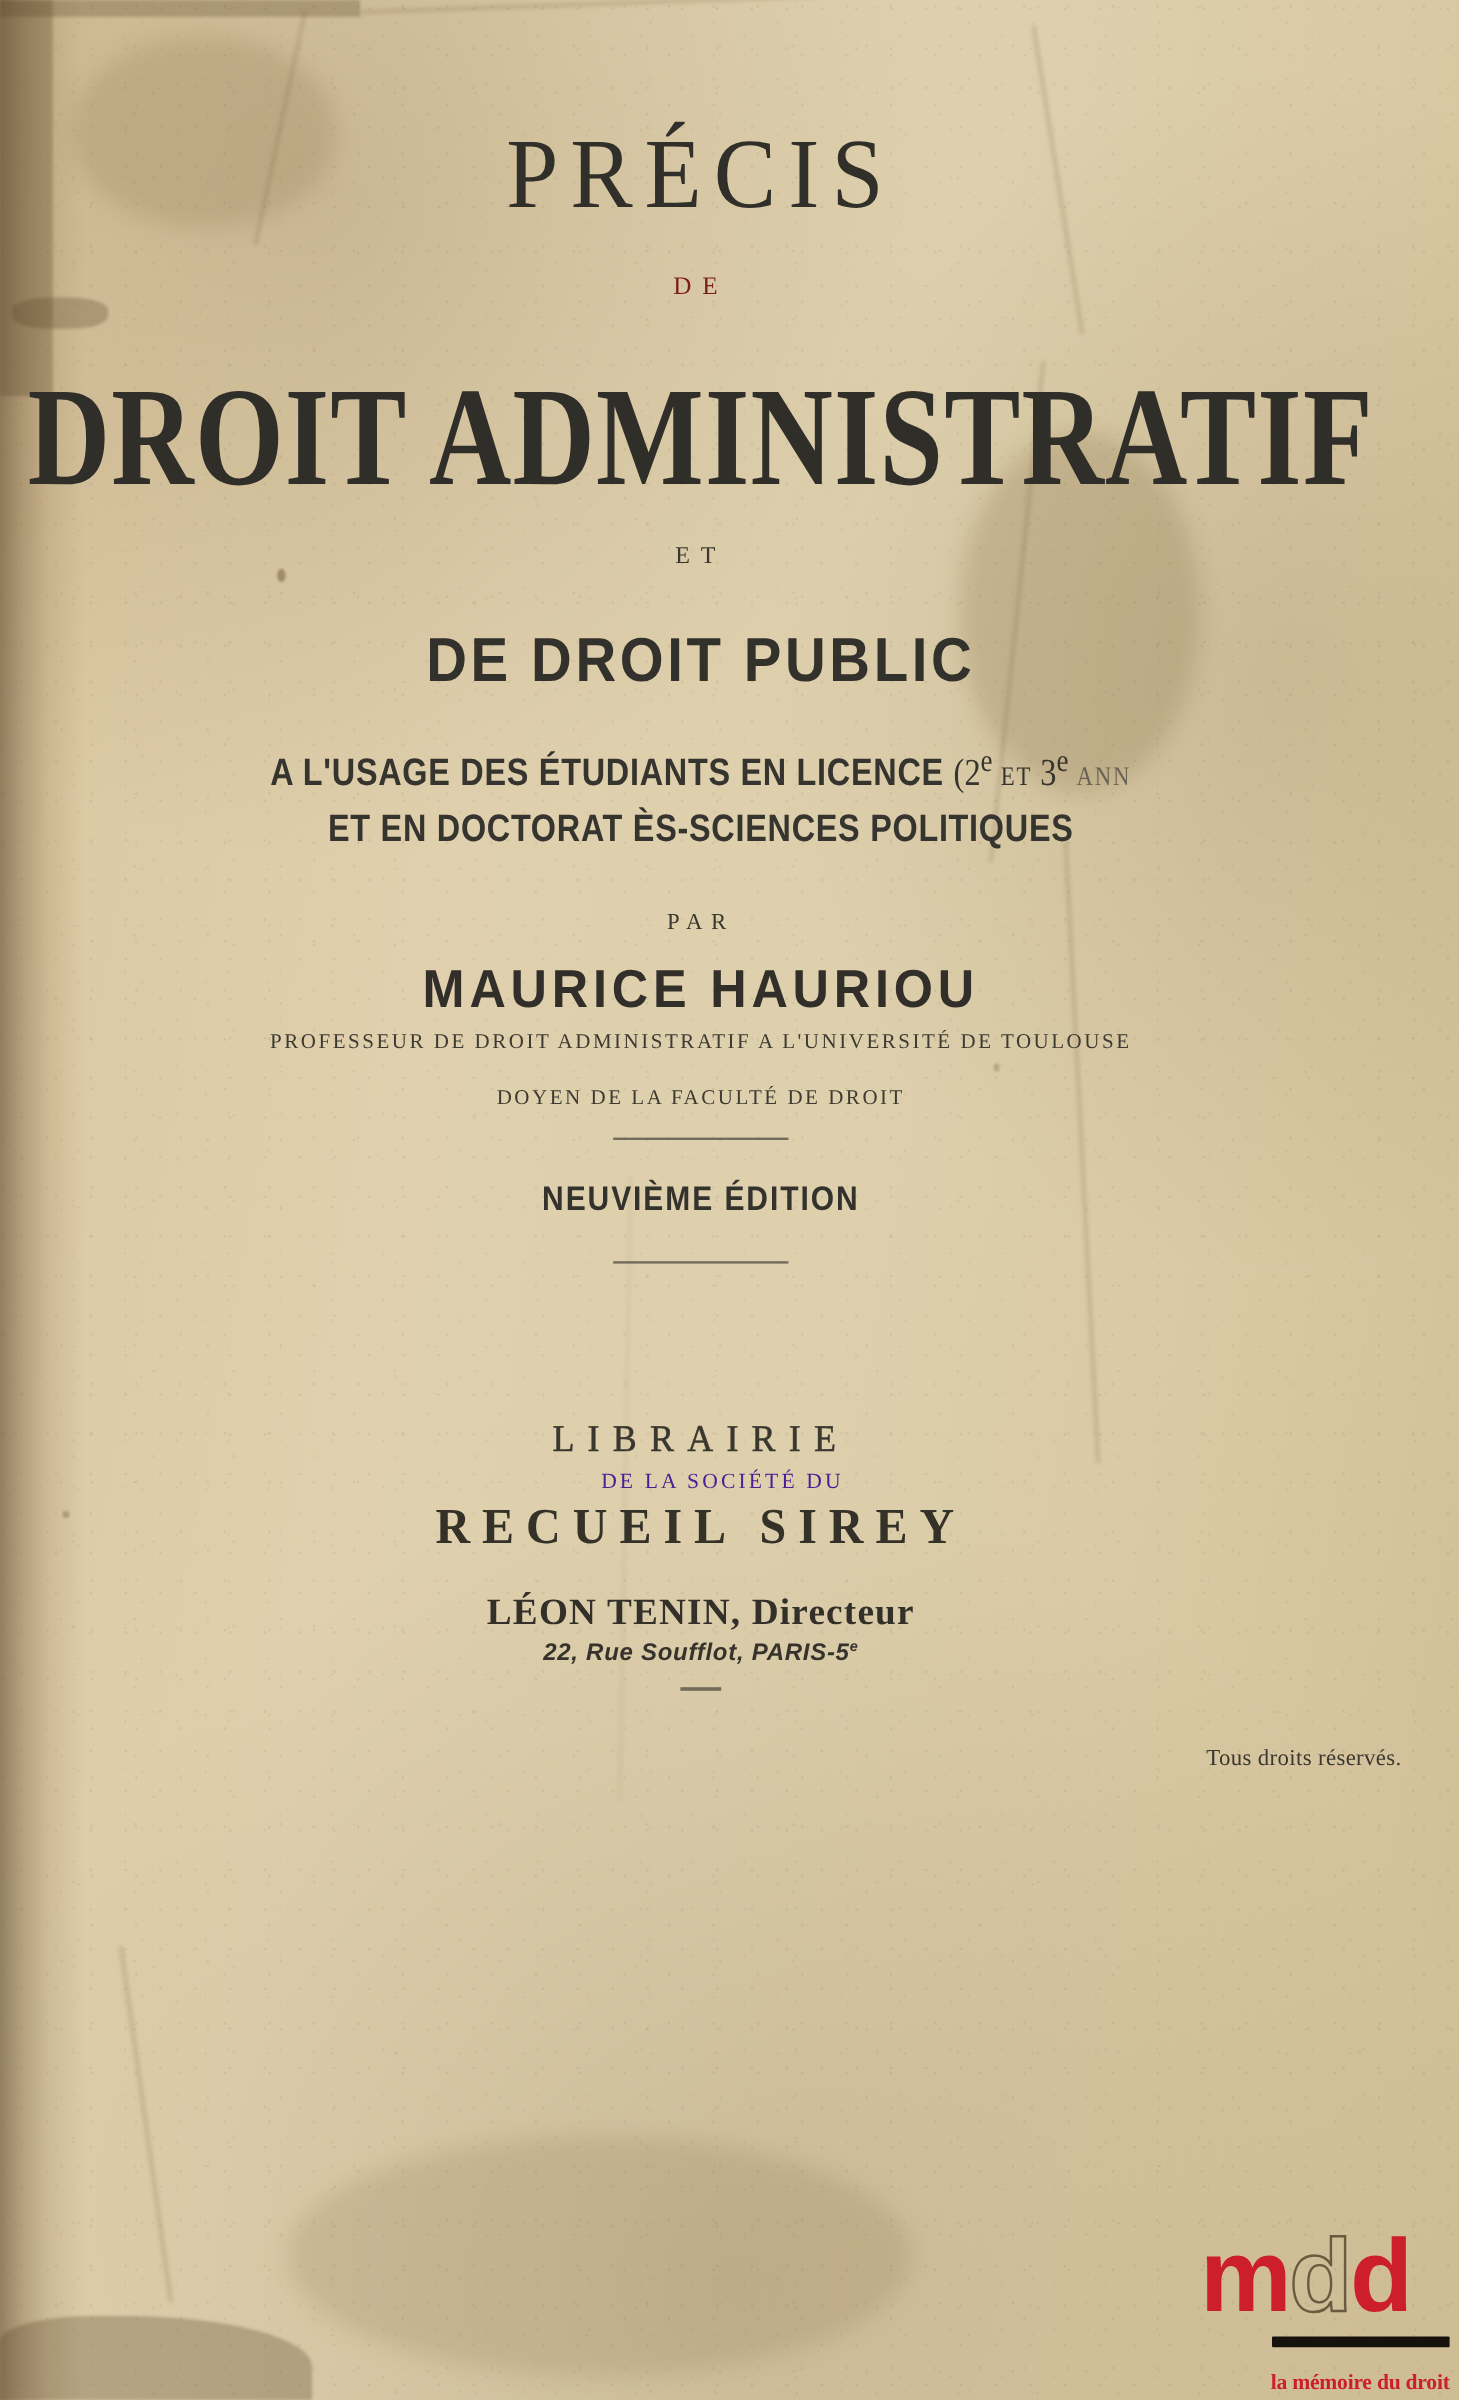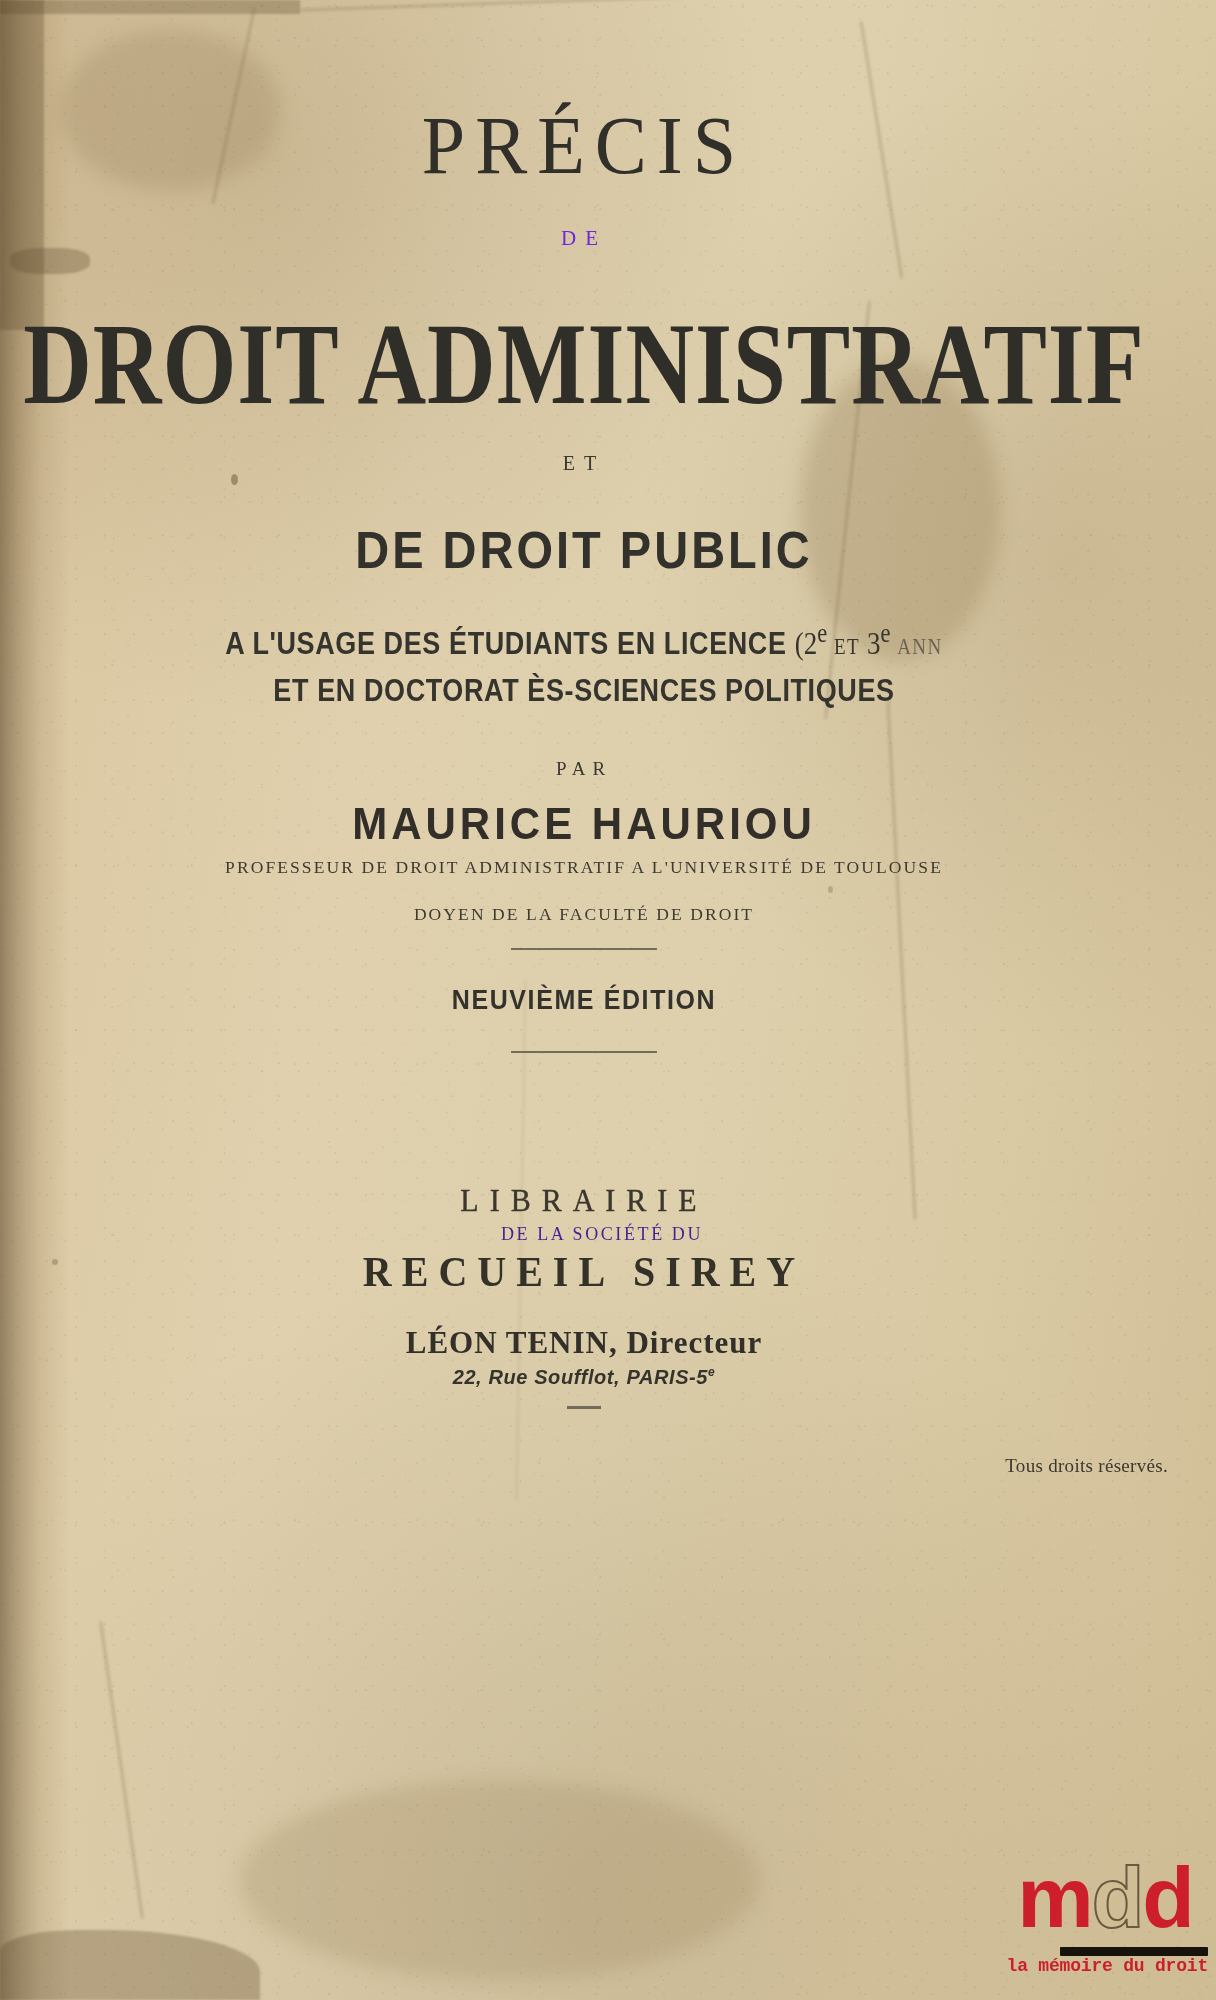--- a/index.html
+++ b/index.html
@@ -51,21 +51,21 @@
   .t-precis{
     position:absolute;left:0;right:0;top:100px;
     font-family:"Liberation Serif",serif;
     font-size:78px;letter-spacing:10px;font-weight:400;
     color:#312f2a;
     transform:scaleY(1.06);
   }
   .t-de1{
     position:absolute;left:0;right:0;top:226px;
     font-family:"Liberation Serif",serif;
-    font-size:21px;letter-spacing:9px;color:#6d28d9;
+    font-size:21px;letter-spacing:9px;color:#7f1d1d;
   }
   .t-main{
     position:absolute;left:0;right:0;top:296px;
     font-family:"Liberation Serif",serif;
     font-size:96px;font-weight:700;letter-spacing:1px;
     color:#302e29;
     transform:scaleY(1.22) scaleX(.99);
     transform-origin:50% 0;
   }
   .t-et{
@@ -184,36 +184,36 @@
     font-family:"Liberation Serif",serif;
     font-size:19px;letter-spacing:.3px;color:#3b382f;text-align:right;
   }
 
   
   #mdd{
     position:absolute;right:0;bottom:0;width:216px;height:150px;
   }
   #mdd-word{
     position:absolute;left:0;right:6px;top:8px;
-    text-align:center;
+    text-align:left;
     font-family:"Liberation Sans",sans-serif;
     font-size:86px;font-weight:700;line-height:.92;
     letter-spacing:-2px;
     color:#cc1f2b;
   }
   #mdd-word .hollow{
     color:transparent;-webkit-text-stroke:2px #6a5a3f;
   }
   #mdd-bar{
     position:absolute;right:8px;bottom:44px;width:148px;height:9px;
     background:#16130f;border-radius:1px;
   }
   #mdd-tag{
-    position:absolute;right:8px;bottom:24px;
-    font-family:Liberation Mono, monospace;
+    position:absolute;right:8px;bottom:4px;
+    font-family:Liberation Serif, serif;
     font-size:18px;font-weight:700;color:#cc1f2b;letter-spacing:-.2px;
   }
 </style>
 </head>
 <body>
 
 <div id="scan"></div>
 <div id="grain"></div>
 <div id="gutter"></div>
 

